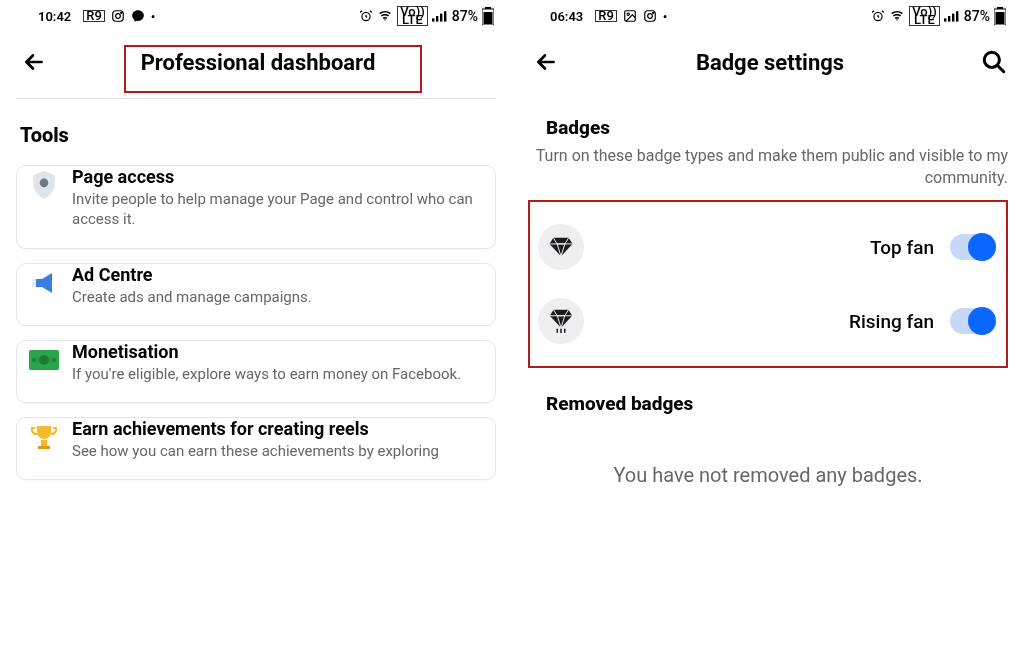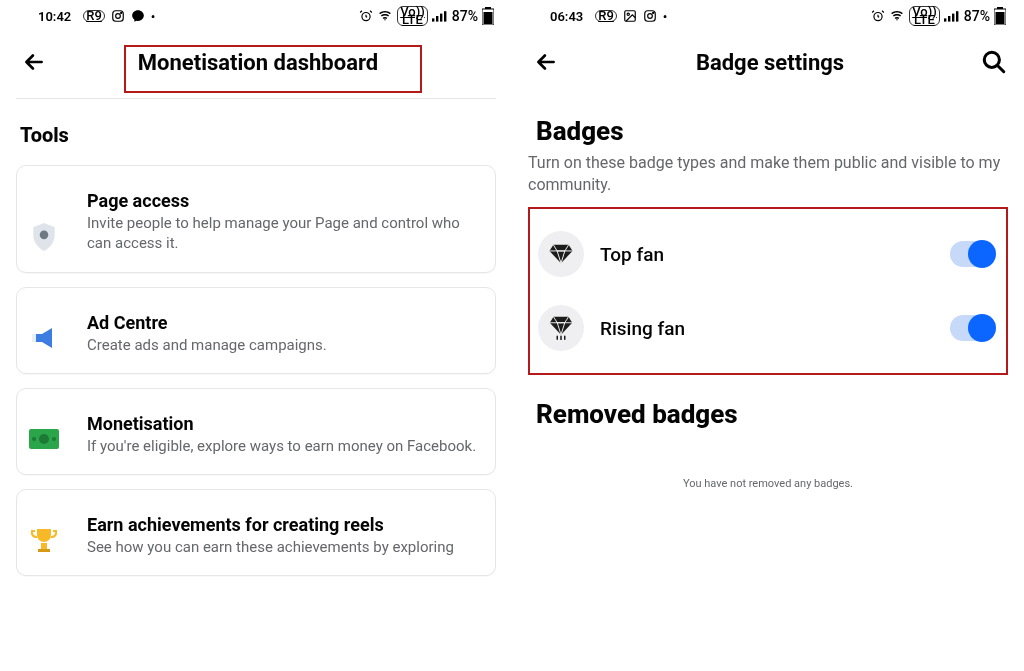--- a/index.html
+++ b/index.html
@@ -29,25 +29,24 @@
   .status-left { display: flex; align-items: center; gap: 6px; }
   .status-right { display: flex; align-items: center; gap: 4px; }
   .status-left span, .status-right span { font-size: 13px; }
   .time { font-size: 15px; font-weight: 600; margin-right: 6px; }
   .mini-icon { display: inline-flex; align-items: center; font-size: 12px; }
   .lte-box {
     border: 1px solid #333;
     font-size: 8px;
     line-height: 8px;
     padding: 1px 2px;
-    border-radius: 6px;
+    border-radius: 0;
     display: inline-flex;
     flex-direction: column;
     align-items: center;
-    text-decoration: underline;
   }
 
   .top-bar {
     display: flex;
     align-items: center;
     padding: 18px 16px 16px 20px;
     position: relative;
   }
   .back-arrow {
     width: 28px;
@@ -94,23 +93,23 @@
   }
   .section-title {
     font-size: 20px;
     font-weight: 800;
     color: #050505;
     margin: 24px 0 18px 4px;
   }
 
   .card {
     display: flex;
-    align-items: flex-end;
-    gap: 26px;
-    padding: 24px 14px 18px 10px;
+    align-items: flex-start;
+    gap: 11px;
+    padding: 0 14px 18px 10px;
     background: #fff;
     border: 1px solid #e6e6e8;
     border-radius: 10px;
     margin-bottom: 14px;
     box-shadow: 0 1px 1px rgba(0,0,0,0.03);
     cursor: pointer;
   }
   .card-icon {
     width: 34px;
     height: 34px;
@@ -138,36 +137,38 @@
     padding: 6px;
     border-radius: 0;
     margin-bottom: 14px;
   }
   .fan-highlight .card {
     margin-bottom: 0;
   }
 
   
   .section-heading-2 {
-    font-size: 26px;
+    font-size: 19px;
     font-weight: 800;
     color: #050505;
-    margin: 24px 0 6px 8px;
+    margin: 24px 0 6px 18px;
   }
   .section-desc {
     font-size: 16px;
     color: #65676b;
     line-height: 1.35;
     margin-bottom: 12px;
+    text-align: right;
   }
 
   .badge-list-highlight {
     border: 2px solid #b51a1a;
     padding: 8px 10px 8px 6px;
     margin-bottom: 20px;
+    text-align: right;
   }
   .badge-row {
     display: flex;
     align-items: center;
     gap: 16px;
     padding: 14px 2px;
   }
   .badge-icon-wrap {
     width: 46px;
     height: 46px;
@@ -197,21 +198,21 @@
     right: -2px;
     top: -1px;
     width: 28px;
     height: 28px;
     background: #0a66ff;
     border-radius: 50%;
   }
 
   .empty-msg {
     text-align: center;
-    font-size: 11px;
+    font-size: 20px;
     color: #65676b;
     margin-top: 48px;
   }
 
   
   svg { display: block; }
 </style>
 </head>
 <body>
 
@@ -273,21 +274,21 @@
       </span>
     </div>
   </div>
 
   <div class="top-bar">
     <div class="back-arrow">
       <svg width="26" height="26" viewBox="0 0 24 24" fill="none" stroke="#000" stroke-width="2.5" stroke-linecap="round" stroke-linejoin="round">
           <path d="M19 12H5M11 18l-6-6 6-6"></path>
         </svg>
     </div>
-    <div class="top-title">Monetisation dashboard</div>
+    <div class="top-title">Professional dashboard</div>
     <div style="width:28px"></div>
   </div>
   <div class="red-box title-highlight"></div>
 
   <div class="divider-line"></div>
 
   <div class="section">
     <div class="section-title">Tools</div>
 
     <div class="card">

